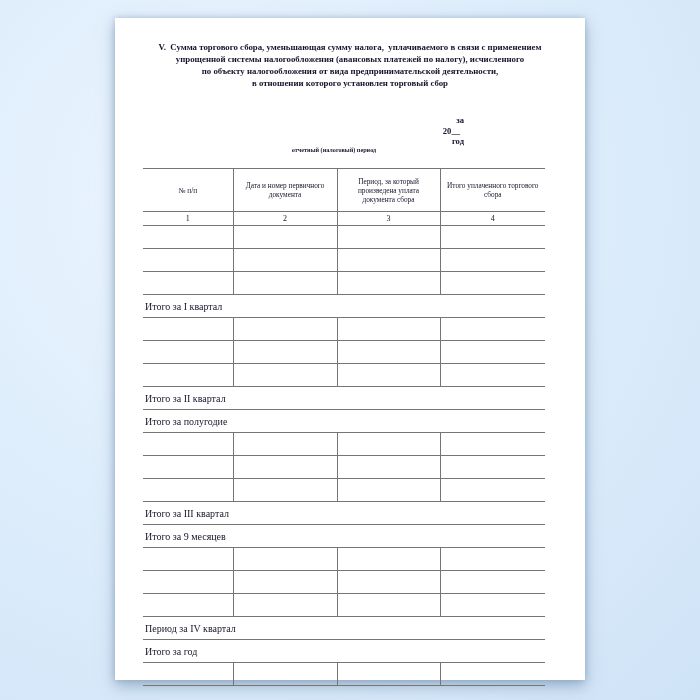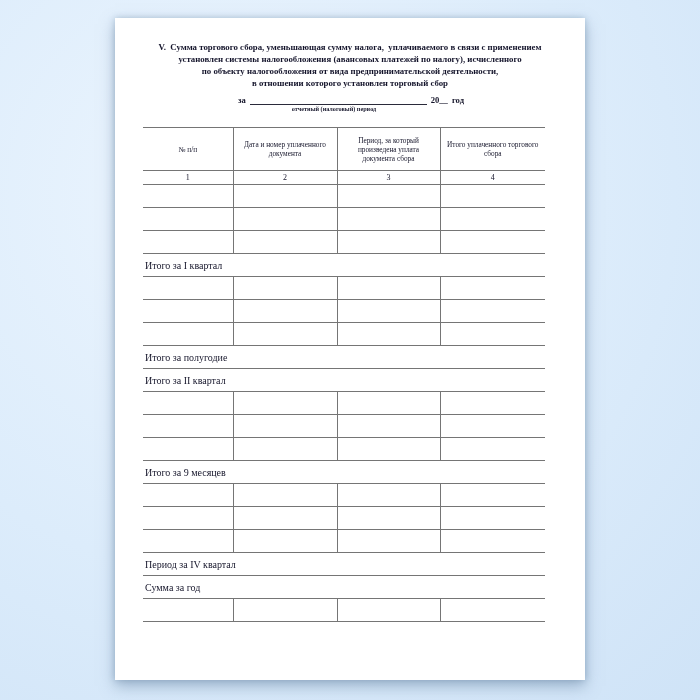--- a/index.html
+++ b/index.html
@@ -21,25 +21,26 @@
   .title-line {
     font-weight: bold;
     font-size: 8.8px;
     line-height: 12px;
     white-space: pre;
     color: #14142b;
   }
   .period-row {
     display: flex;
     align-items: flex-end;
-    margin: 6px 0 0 123px;
+    margin: 26px 0 0 123px;
     width: 226px;
     font-weight: bold;
     font-size: 8.6px;
     line-height: 10px;
+    flex-direction: column;
   }
   .period-blank {
     flex: 1;
     height: 9px;
     margin: 0 4px;
     border-bottom: 1px solid #2a2a3a;
   }
   .period-year { margin-right: 4px; }
   .period-caption {
     margin-left: 132px;
@@ -78,21 +79,21 @@
   }
 </style>
 </head>
 <body>
 
 <div class="scene">
   <div class="paper">
 
     <div class="title-block">
       <div class="title-line">V.  Сумма торгового сбора, уменьшающая сумму налога,  уплачиваемого в связи с применением</div>
-      <div class="title-line">установлен системы налогообложения (авансовых платежей по налогу), исчисленного</div>
+      <div class="title-line">упрощенной системы налогообложения (авансовых платежей по налогу), исчисленного</div>
       <div class="title-line">по объекту налогообложения от вида предпринимательской деятельности,</div>
       <div class="title-line">в отношении которого установлен торговый сбор</div>
     </div>
 
     <div class="period-row">
       <span>за</span>
       <span class="period-blank"></span>
       <span class="period-year">20__</span>
       <span>год</span>
     </div>
@@ -101,21 +102,21 @@
     <table class="form-table">
       <colgroup>
         <col style="width:90px">
           <col style="width:104px">
           <col style="width:103px">
           <col style="width:105px">
       </colgroup>
       <thead>
         <tr class="header cols">
           <th>№ п/п</th>
-          <th>Дата и номер уплаченного документа</th>
+          <th>Дата и номер первичного документа</th>
           <th>Период, за который произведена уплата документа сбора</th>
           <th>Итого уплаченного торгового сбора</th>
         </tr>
         <tr class="numbers cols">
           <td>1</td>
           <td>2</td>
           <td>3</td>
           <td>4</td>
         </tr>
       </thead>
@@ -153,42 +154,45 @@
             <td></td>
             <td></td>
         </tr>
         <tr class="blank cols">
           <td></td>
             <td></td>
             <td></td>
             <td></td>
         </tr>
         <tr class="total">
+          <td colspan="4">Итого за II квартал</td>
+        </tr>
+        <tr class="total">
           <td colspan="4">Итого за полугодие</td>
         </tr>
-        <tr class="total">
-          <td colspan="4">Итого за II квартал</td>
-        </tr>
-        <tr class="blank cols">
-          <td></td>
-            <td></td>
-            <td></td>
-            <td></td>
-        </tr>
-        <tr class="blank cols">
-          <td></td>
-            <td></td>
-            <td></td>
-            <td></td>
-        </tr>
-        <tr class="blank cols">
-          <td></td>
-            <td></td>
-            <td></td>
-            <td></td>
+        <tr class="blank cols">
+          <td></td>
+            <td></td>
+            <td></td>
+            <td></td>
+        </tr>
+        <tr class="blank cols">
+          <td></td>
+            <td></td>
+            <td></td>
+            <td></td>
+        </tr>
+        <tr class="blank cols">
+          <td></td>
+            <td></td>
+            <td></td>
+            <td></td>
+        </tr>
+        <tr class="total">
+          <td colspan="4">Итого за III квартал</td>
         </tr>
         <tr class="total">
           <td colspan="4">Итого за 9 месяцев</td>
         </tr>
         <tr class="blank cols">
           <td></td>
             <td></td>
             <td></td>
             <td></td>
         </tr>
@@ -201,21 +205,21 @@
         <tr class="blank cols">
           <td></td>
             <td></td>
             <td></td>
             <td></td>
         </tr>
         <tr class="total">
           <td colspan="4">Период за IV квартал</td>
         </tr>
         <tr class="total">
-          <td colspan="4">Сумма за год</td>
+          <td colspan="4">Итого за год</td>
         </tr>
         <tr class="blank cols">
           <td></td>
             <td></td>
             <td></td>
             <td></td>
         </tr>
       </tbody>
     </table>
 

